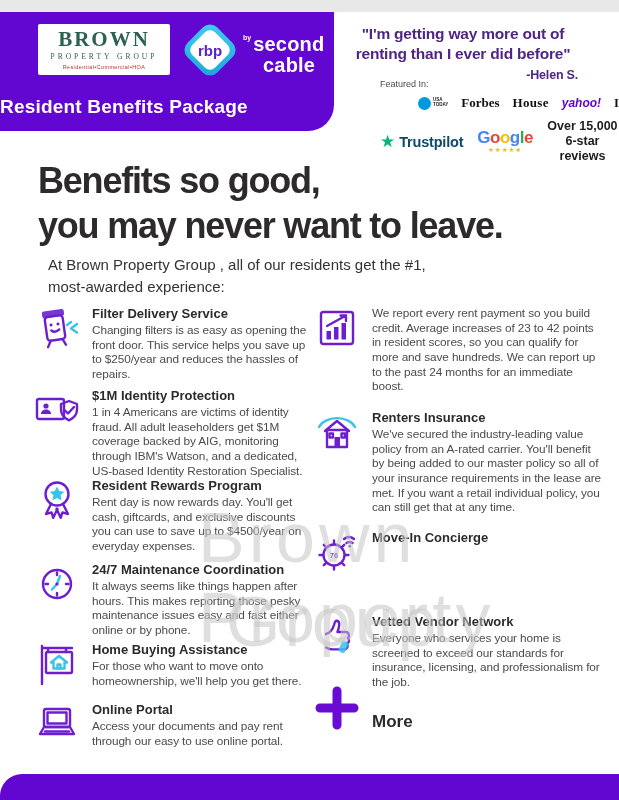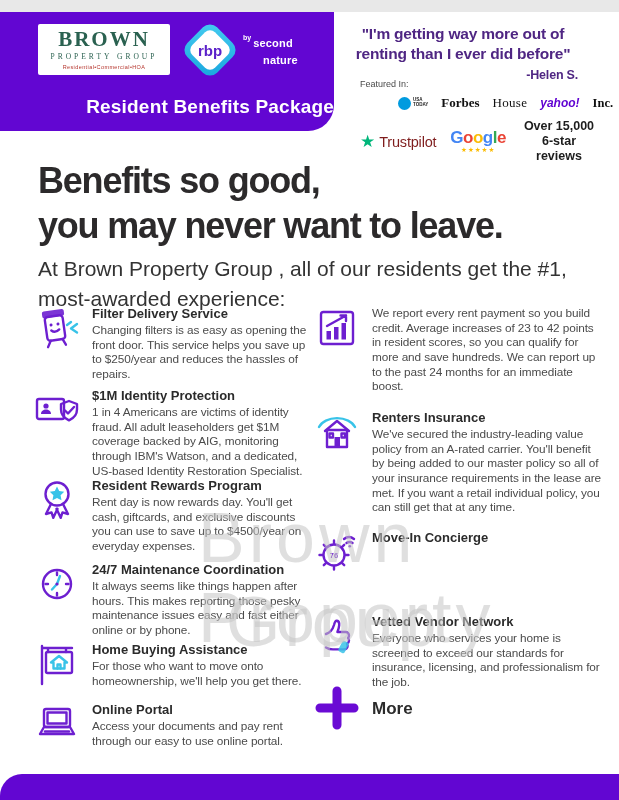--- a/index.html
+++ b/index.html
@@ -37,70 +37,70 @@
     position:absolute; left:12px; top:12px; width:32px; height:32px;
     background:#ffffff; border-radius:7px; transform:rotate(45deg);
   }
   .rbp-text {
     position:absolute; left:0; top:0; width:56px; height:56px;
     display:flex; align-items:center; justify-content:center;
     color:#5b21c9; font-weight:800; font-size:15px;
   }
   .sn-wrap { position:absolute; left:243px; top:22px; color:#fff; line-height:1; }
   .sn-by { font-size:7px; font-weight:700; vertical-align:top; margin-right:2px; }
-  .sn-word { font-weight:800; font-size:11px; letter-spacing:.2px; }
+  .sn-word { font-weight:800; font-size:20px; letter-spacing:.2px; }
   .sn-line2 { margin-left:20px; margin-top:1px; }
   .banner-title {
-    position:absolute; left:0; top:84px; width:334px; text-align:right;
+    position:absolute; left:0; top:84px; width:334px; text-align:left;
     color:#ffffff; font-weight:800; font-size:19px; letter-spacing:.2px;
   }
   
   .quote-block {
     position:absolute; left:344px; top:12px; width:238px; text-align:center;
     color:#4f2683; font-weight:700; font-size:15.5px; line-height:1.32;
     letter-spacing:-.2px;
   }
   .quote-attr { text-align:right; font-size:12.5px; margin-top:2px; padding-right:4px; }
-  .featured-block { position:absolute; left:360px; top:67px; width:238px; }
+  .featured-block { position:absolute; left:380px; top:67px; width:238px; }
   .featured-label { font-size:9px; color:#4a4a4a; }
   .logo-row { display:flex; align-items:center; gap:13px; margin-top:6px;padding-left:38px; }
   .usatoday { display:flex; align-items:center; gap:2px; }
   .usatoday .dot { width:13px; height:13px; border-radius:50%; background:#009bdf; }
   .usatoday .txt { font-size:4.5px; font-weight:800; color:#1a1a1a; line-height:1.1; }
   .forbes { font-family:"Liberation Serif", serif; font-weight:700; font-size:13px; color:#111; }
-  .house  { font-family:"Liberation Serif", serif; font-weight:400; font-size:13px; color:#111; letter-spacing:.3px; }
+  .house  { font-family:"Liberation Serif", serif; font-weight:700; font-size:13px; color:#111; letter-spacing:.3px; }
   .yahoo  { font-weight:700; font-style:italic; font-size:12px; color:#5f01d1; }
   .inc    { font-family:"Liberation Serif", serif; font-weight:700; font-size:12.5px; color:#111; }
   .review-row { display:flex; align-items:center; gap:14px; margin-top:8px; }
   .trustpilot { display:flex; align-items:center; gap:4px; }
   .tp-star { color:#00b67a; font-size:17px; line-height:1; }
-  .tp-text { font-size:14.5px; color:#7f1d1d; font-weight:400; letter-spacing:-.2px; }
+  .tp-text { font-size:14.5px; color:#0c4a6e; font-weight:700; letter-spacing:-.2px; }
   .google { text-align:center; line-height:1; }
   .google .letters { font-size:17px; font-weight:700; letter-spacing:-.5px; }
   .g-blue{color:#4285F4}.g-red{color:#EA4335}.g-yellow{color:#FBBC05}.g-green{color:#34A853}
   .google .stars { font-size:6.5px; color:#fbbc05; letter-spacing:1px; margin-top:1px; }
   .reviews { font-size:12.5px; font-weight:700; color:#1d1d1d; line-height:1.2; text-align:center; }
   
   .headline {
     position:absolute; left:38px; top:146px; color:#2c2a2b;
     font-weight:800; font-size:36px; line-height:1.25; letter-spacing:-1.2px;
   }
   .subhead {
-    position:absolute; left:38px; top:242px; color:#333333;
-    font-size:21px; line-height:1.45;
+    position:absolute; left:48px; top:242px; color:#333333;
+    font-size:15px; line-height:1.45;
   }
   
   .benefit { position:absolute; display:flex; gap:11px; }
   .benefit .ico { flex:0 0 48px; width:48px; height:48px; }
   .benefit .txt { padding-top:2px; }
   .b-title { font-size:13px; font-weight:700; color:#2b2b2b; margin-bottom:2px; }
   .b-desc  { font-size:11.8px; line-height:1.24; color:#4b4b4b; letter-spacing:-.1px; }
   .col-left  { left:33px;  width:282px; }
   .col-right { left:313px; width:292px; }
-  .more-item { align-items:center; }
+  .more-item { align-items:flex-end; }
   .more-title { font-size:17px; font-weight:700; color:#2b2b2b; }
   svg.bicon { width:48px; height:48px; }
   .stroke-p { stroke:#6d1fd0; fill:none; stroke-width:2.4; stroke-linecap:round; stroke-linejoin:round; }
   .stroke-c { stroke:#38c3e8; fill:none; stroke-width:2.4; stroke-linecap:round; stroke-linejoin:round; }
   .fill-p { fill:#6d1fd0; }
   .fill-c { fill:#38c3e8; }
   
   .watermark {
     position:absolute; z-index:6; pointer-events:none;
     color:#c6c6c6; opacity:.55; font-size:70px; letter-spacing:4px; font-weight:400;
@@ -123,21 +123,21 @@
       <div class="logo-sub">PROPERTY GROUP</div>
       <div class="logo-tag">Residential•Commercial•HOA</div>
     </div>
     <div class="rbp-wrap">
       <div class="rbp-diamond"></div>
       <div class="rbp-inner"></div>
       <div class="rbp-text">rbp</div>
     </div>
     <div class="sn-wrap">
       <div><span class="sn-by">by</span><span class="sn-word">second</span></div>
-      <div class="sn-line2"><span class="sn-word">nature</span></div>
+      <div class="sn-line2"><span class="sn-word">cable</span></div>
     </div>
     <div class="banner-title">Resident Benefits Package</div>
   </div>
 
   <div class="quote-block">
     <div>"I'm getting way more out of</div>
     <div>renting than I ever did before"</div>
     <div class="quote-attr">-Helen S.</div>
   </div>
 

